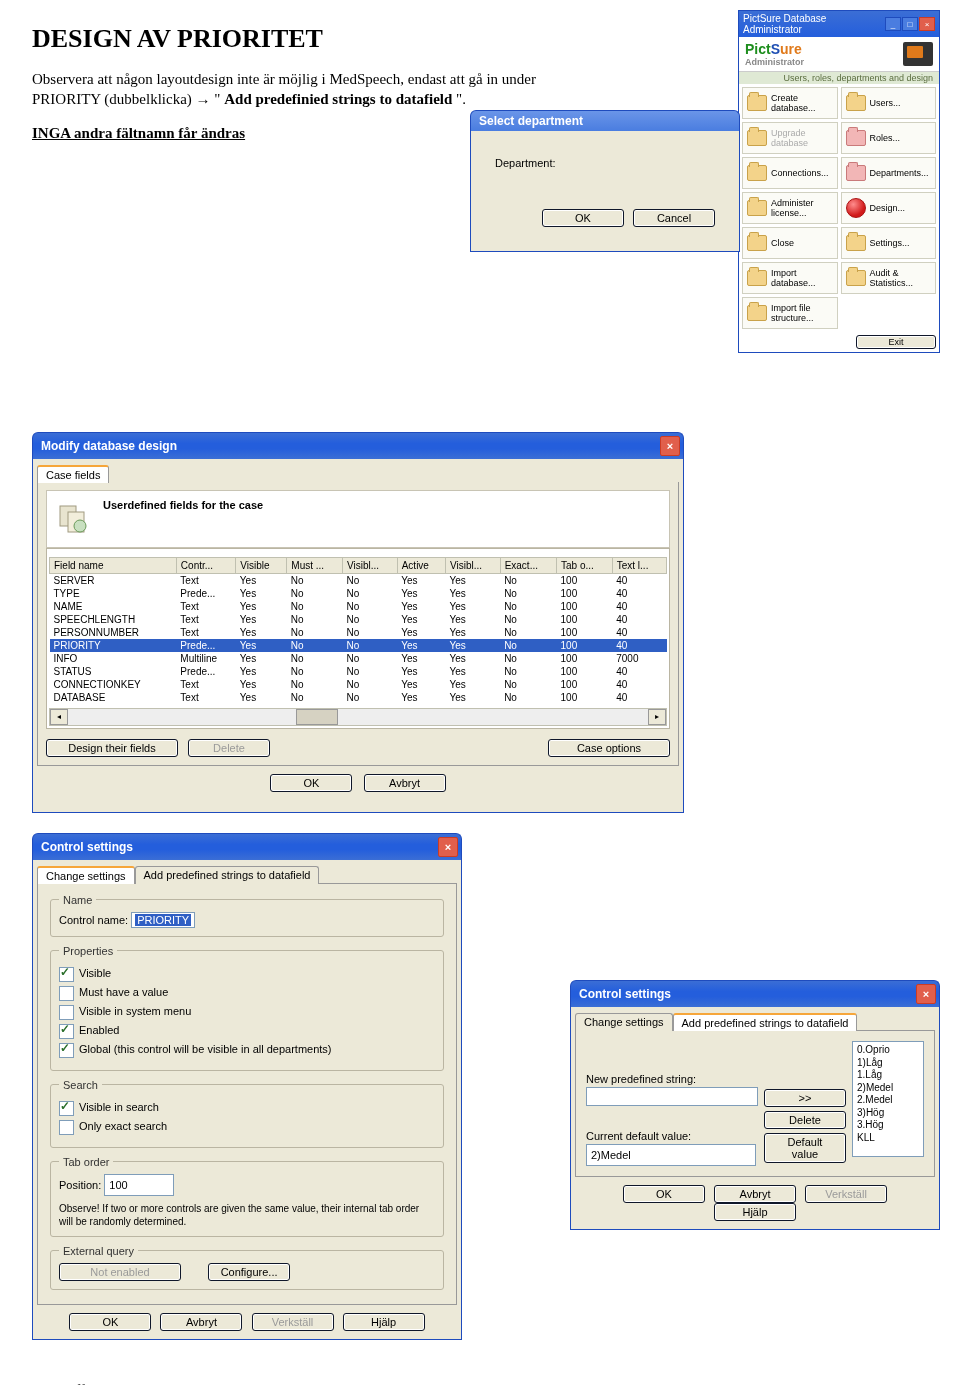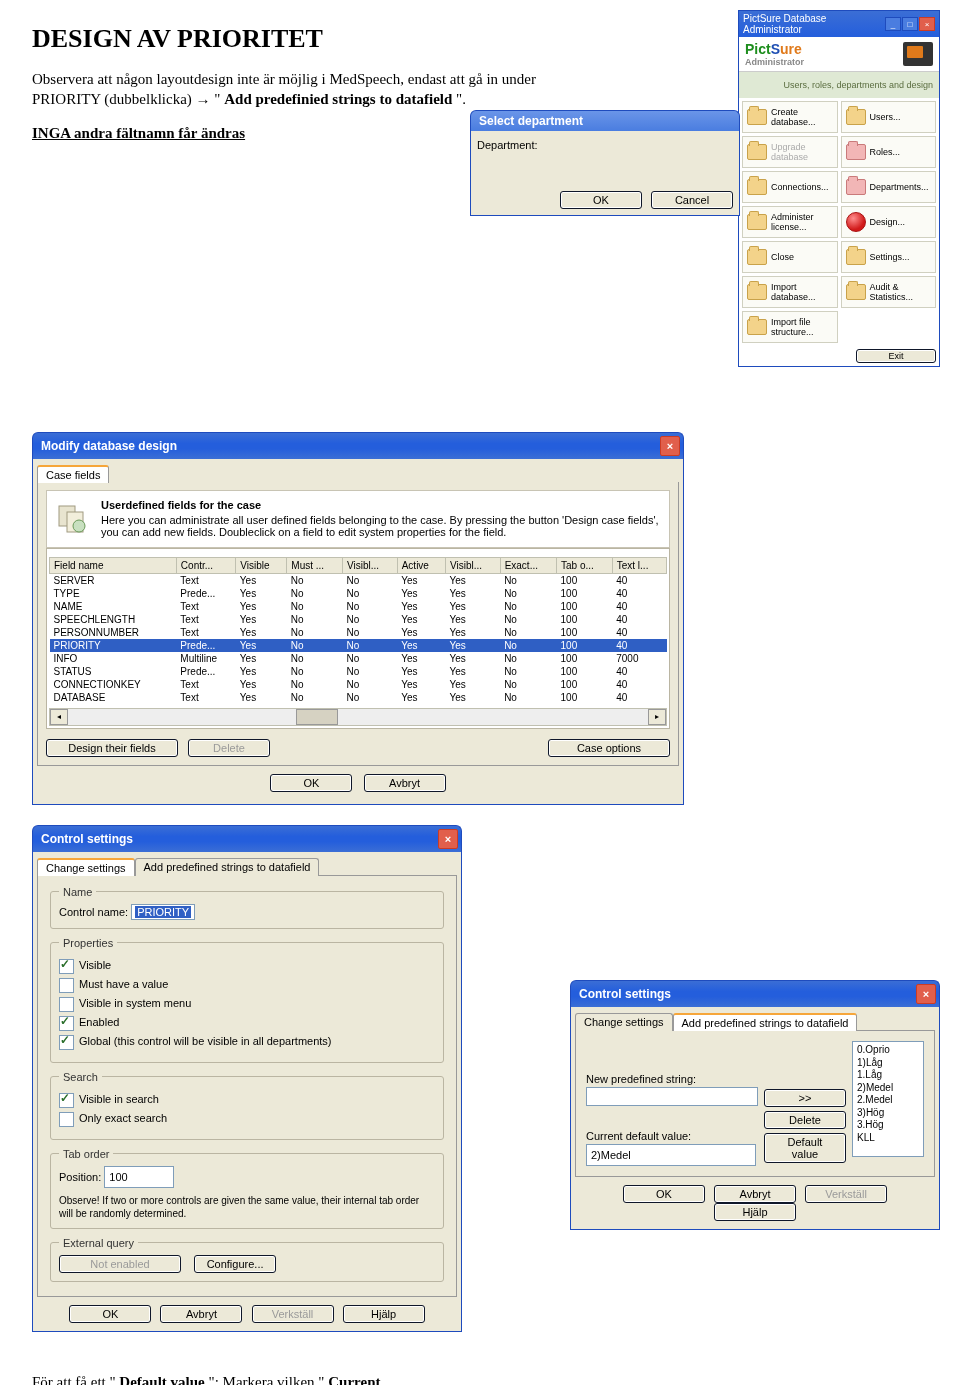--- a/index.html
+++ b/index.html
@@ -4,21 +4,21 @@
 <style>
   body { margin:0; font-family: Arial, sans-serif; font-size:12px; background:#fff; color:#000; width:960px; }
   .page { padding:24px 32px 12px 32px; position:relative; }
   h1 { font-family: "Times New Roman", serif; font-size:26px; margin:0 0 6px 0; font-weight:bold; }
   .intro { font-family:"Times New Roman", serif; font-size:15px; max-width:520px; line-height:1.35; }
   .intro .bold { font-weight:bold; }
   .warn { font-family:"Times New Roman", serif; font-size:15px; font-weight:bold; text-decoration:underline; margin-top:14px; }
   .xp-title { display:flex; align-items:center; justify-content:space-between; background:linear-gradient(#3b6ed5,#245edc 40%,#245edc 60%,#3b6ed5); color:#fff; padding:3px 3px 3px 8px; font-size:12px; font-weight:bold; border-radius:6px 6px 0 0; border:1px solid #1e4bbd; border-bottom:none; }
   .xp-title.light { background:linear-gradient(#6a95e8,#4a7de0); }
   .xp-close { width:18px; height:18px; background:#e15f4c; border:1px solid #cc3b24; color:#fff; display:flex; align-items:center; justify-content:center; font-size:11px; font-weight:bold; border-radius:2px; }
-  .xp-body { background:#ece9d8; border:1px solid #1e4bbd; border-top:none; padding:6px; font-family: Tahoma, sans-serif; font-size:11px; }
+  .xp-body { background:#ece9d8; border:1px solid #1e4bbd; border-top:none; padding:24px; font-family: Tahoma, sans-serif; font-size:11px; }
   .btn { background:#ece9d8; border:1px solid #0f172a; border-radius:3px; padding:2px 10px; font-size:11px; font-family:Tahoma,sans-serif; display:inline-block; min-width:60px; text-align:center; box-shadow:inset 0 0 0 1px #fff; }
   .btn.disabled { color:#9a9a9a; }
   .field { background:#fff; border:1px solid #7f9db9; padding:2px 4px; height:16px; display:flex; align-items:center; }
   .chk { width:13px; height:13px; border:1px solid #7f9db9; background:#fff; display:inline-block; vertical-align:middle; margin-right:5px; position:relative; }
   .chk.on::after { content:"✓"; position:absolute; left:0; top:-3px; font-size:12px; color:#2a6e2a; font-weight:bold; }
   fieldset { border:1px solid #bab5a2; border-radius:3px; margin:0 0 8px 0; padding:6px 8px 8px 8px; }
   legend { padding:0 4px; color:#333; }
   .tabstrip { display:flex; gap:0; margin-bottom:-1px; }
   .tab { background:#ece9d8; border:1px solid #999; border-bottom:none; padding:2px 8px; font-size:11px; border-radius:3px 3px 0 0; }
   .tab.active { background:#fff; position:relative; z-index:1; border-top:2px solid #f6a63a; }
@@ -37,21 +37,21 @@
   .pictsure { position:absolute; right:20px; top:10px; width:200px; border:1px solid #1e4bbd; font-family:Tahoma,sans-serif; font-size:10px; }
   .pictsure .ps-title { background:linear-gradient(#3b6ed5,#245edc); color:#fff; padding:2px 4px; font-size:10px; display:flex; justify-content:space-between; align-items:center; }
   .ps-winbtns { display:flex; gap:1px; }
   .ps-winbtns span { width:14px; height:12px; background:#4a7de0; border:1px solid #1e4bbd; color:#fff; font-size:8px; display:flex; align-items:center; justify-content:center; }
   .ps-winbtns span.rx { background:#e15f4c; border-color:#cc3b24; }
   .pictsure .ps-head { background:#fff; padding:4px 6px; display:flex; justify-content:space-between; align-items:center; border-bottom:1px solid #ccc; }
   .ps-logo { font-size:14px; font-weight:bold; }
   .ps-logo .g { color:#1e8e1e; } .ps-logo .b { color:#1f4fb3; } .ps-logo .o { color:#e07a1b; }
   .ps-film { width:30px; height:24px; background:#333; border-radius:2px; position:relative; }
   .ps-film::before { content:""; position:absolute; top:4px; left:4px; width:16px; height:12px; background:#e07a1b; border-radius:1px; }
-  .ps-sub { background:#dfe9d4; color:#5a6d3f; text-align:right; padding:8px 6px; font-size:9px; }
+  .ps-sub { background:#dfe9d4; color:#5a6d3f; text-align:right; padding:1px 6px; font-size:9px; }
   .ps-grid { display:grid; grid-template-columns:1fr 1fr; gap:3px; padding:3px; background:#fff; }
   .ps-cell { border:1px solid #d0d0c0; background:#fbfbf6; height:30px; display:flex; align-items:center; padding:0 4px; gap:4px; font-size:9px; }
   .ps-cell.dis { color:#aaa; }
   .ps-ico { width:20px; height:20px; display:flex; align-items:center; justify-content:center; }
   .folder { width:18px; height:14px; background:#f3d38a; border:1px solid #c9a24a; border-radius:2px; position:relative; }
   .folder::before { content:""; position:absolute; top:-4px; left:1px; width:8px; height:4px; background:#f3d38a; border:1px solid #c9a24a; border-bottom:none; border-radius:2px 2px 0 0; }
   .folder.red { background:#f2b6b6; border-color:#c97a7a; } .folder.red::before { background:#f2b6b6; border-color:#c97a7a; }
   .reddot { width:18px; height:18px; background:radial-gradient(circle at 35% 30%, #ff8d8d, #d11a1a 65%); border-radius:50%; border:1px solid #a11; }
   .ps-bottom { display:flex; justify-content:flex-end; padding:3px; background:#fff; }
 
@@ -232,36 +232,35 @@
         <span class="btn">Cancel</span>
       </div>
     </div>
   </div>
 
   <div class="dlg-modify">
     <div class="xp-title">
       <span>Modify database design</span>
       <span class="xp-close">×</span>
     </div>
-    <div class="xp-body" style="padding:6px 4px 4px 4px;">
+    <div class="xp-body" style="padding:6px 4px 12px 4px;">
       <div class="tabstrip">
         <div class="tab active">Case fields</div>
       </div>
       <div class="casepane">
         <div class="desc">
           <div class="desc-ico">
             <svg width="38" height="38">
                 <rect x="4" y="6" width="16" height="20" fill="#e8e4cf" stroke="#a09a80"></rect>
                 <rect x="12" y="12" width="16" height="20" fill="#f2eedb" stroke="#a09a80"></rect>
                 <circle cx="24" cy="26" r="6" fill="#c8e0c0" stroke="#6a9a5a"></circle>
               </svg>
           </div>
           <div>
             <div class="desc-title">Userdefined fields for the case</div>
-            <div>Here you can administrate all user defined fields belonging to the case. By pressing the button 'Design case fields', you can add new fields. Doubleclick on a field to edit system properties for the field.</div>
           </div>
         </div>
         <div class="scroll-frame">
           <table class="grid">
             <thead>
                 <tr>
                   <th>Field name</th>
                   <th>Contr...</th>
                   <th>Visible</th>
                   <th>Must ...</th>
@@ -452,21 +451,21 @@
           <legend>Tab order</legend>
           <span>Position:</span>
           <span class="field" style="display:inline-flex;width:60px;">
               <span>100</span>
             </span>
           <div class="small">Observe! If two or more controls are given the same value, their internal tab order will be randomly determined.</div>
         </fieldset>
         <fieldset>
           <legend>External query</legend>
           <span class="btn disabled" style="width:100px;">Not enabled</span>
-          <span class="btn" style="margin-left:10px;">Configure...</span>
+          <span class="btn" style="margin-left:24px;">Configure...</span>
         </fieldset>
       </div>
       <div class="footer">
         <span class="btn">OK</span>
         <span class="btn">Avbryt</span>
         <span class="btn disabled">Verkställ</span>
         <span class="btn">Hjälp</span>
       </div>
     </div>
   </div>

